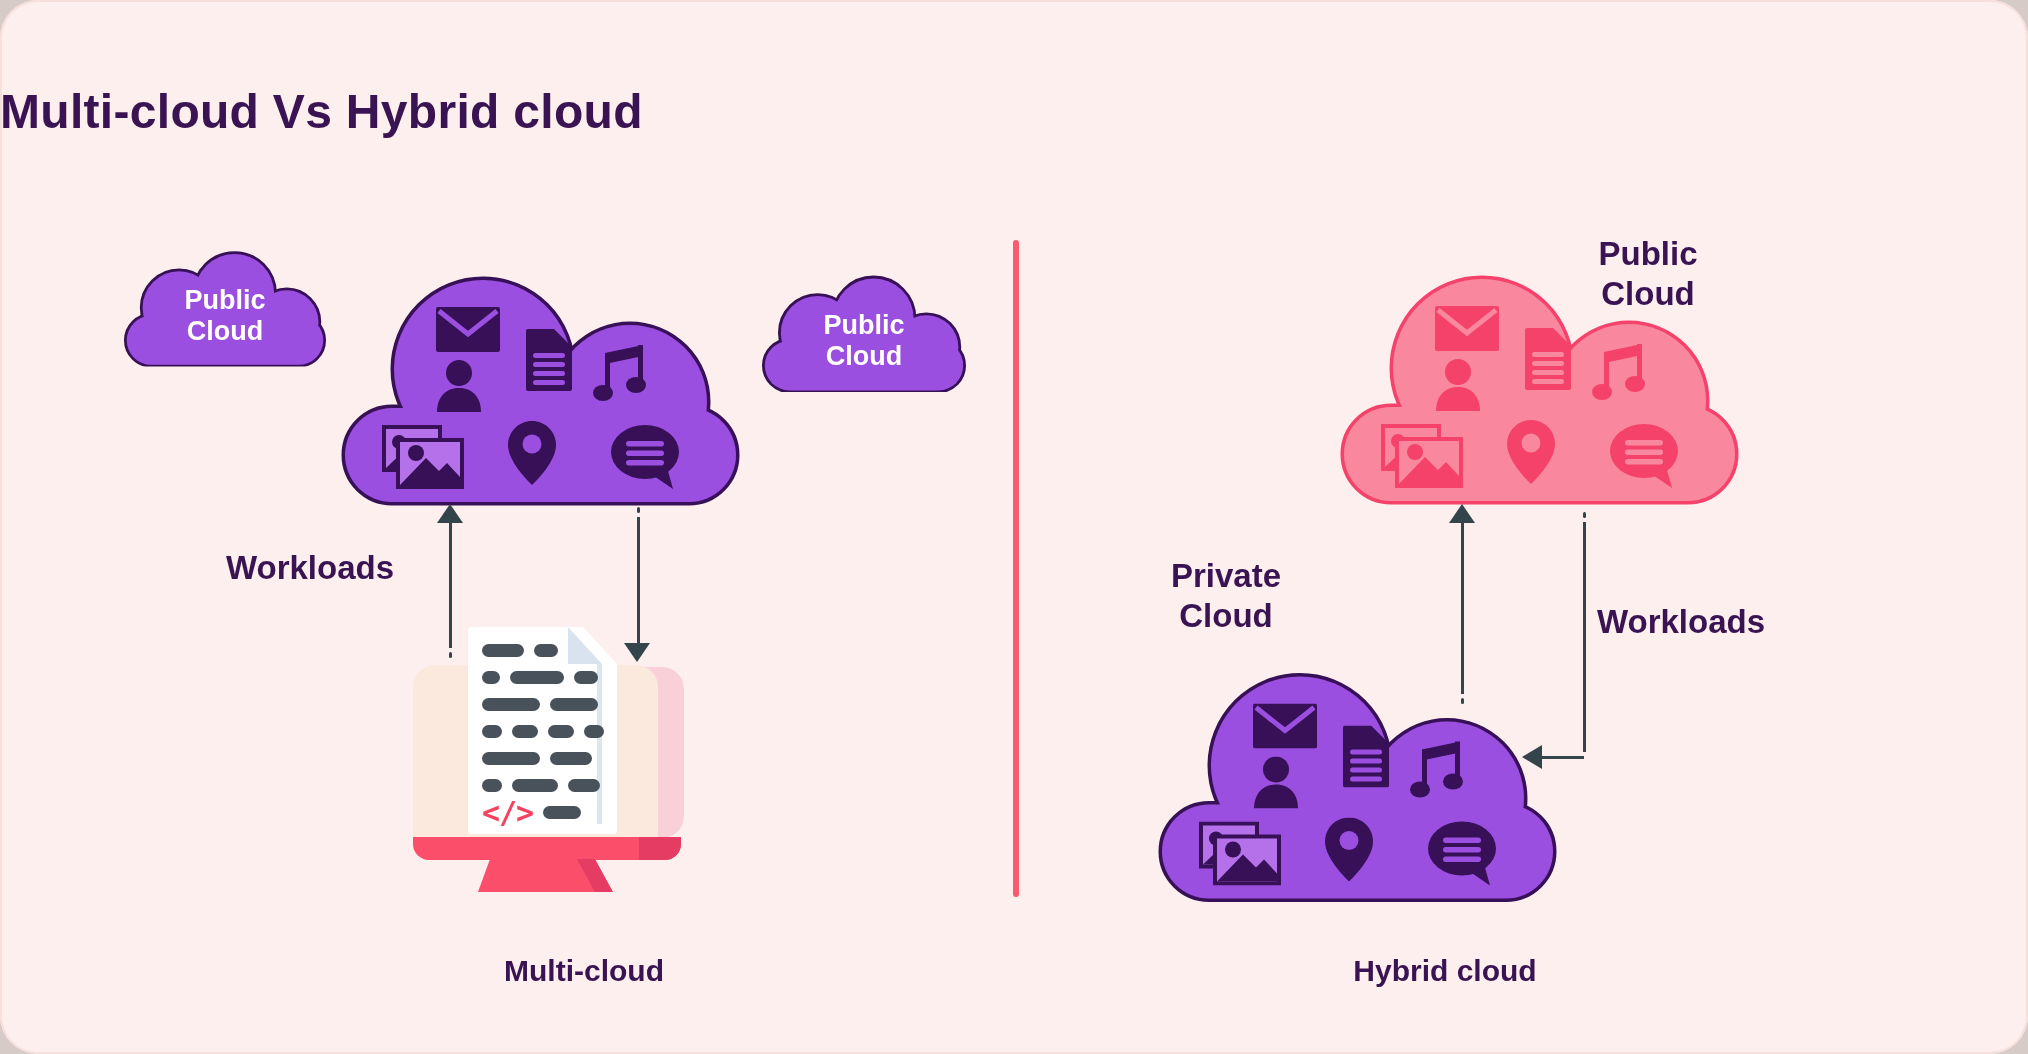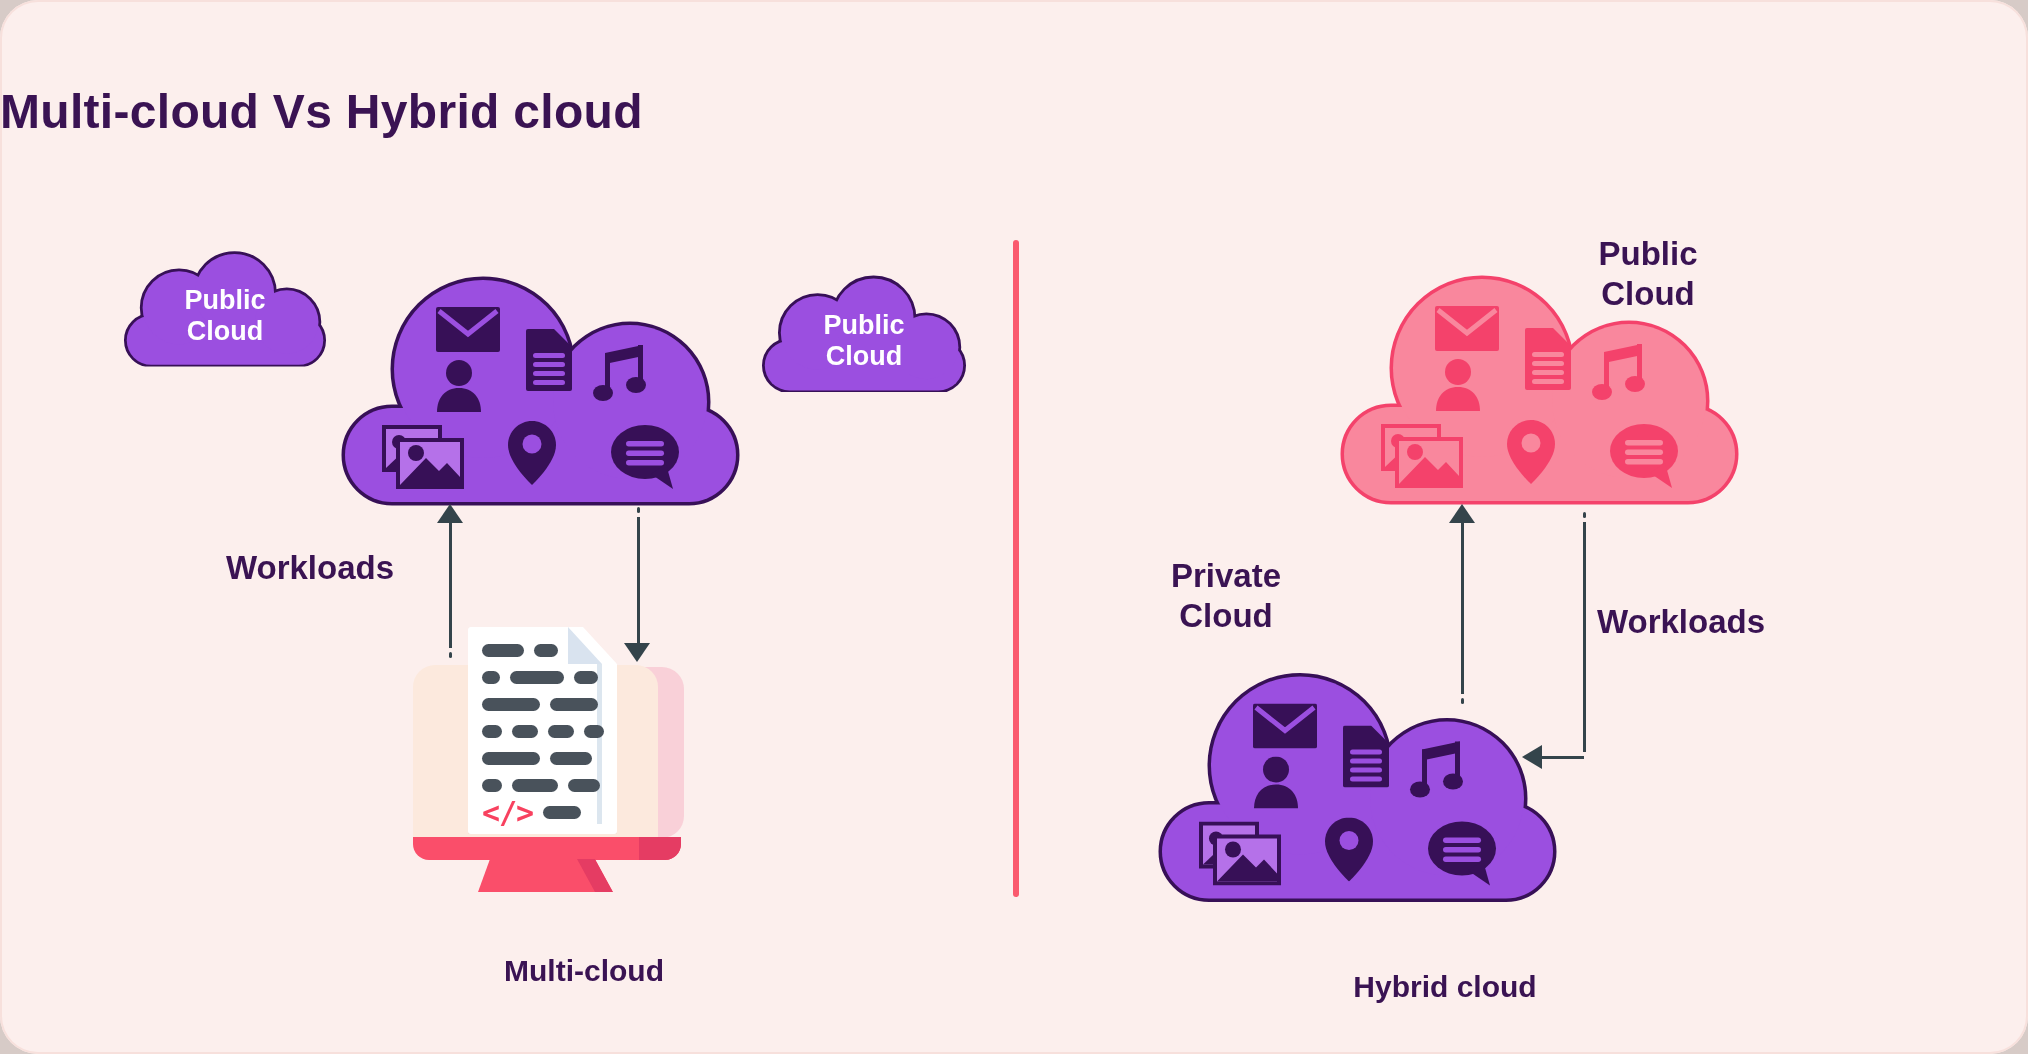--- a/index.html
+++ b/index.html
@@ -268,15 +268,15 @@
       <use href="#i-mail" x="103" y="41" width="64" height="45"></use>
       <use href="#i-doc" x="193" y="63" width="46" height="62"></use>
       <use href="#i-music" x="259" y="78" width="54" height="58"></use>
       <use href="#i-person" x="101" y="94" width="50" height="52"></use>
       <use href="#i-photos" x="49" y="159" width="82" height="64"></use>
       <use href="#i-pin" x="175" y="155" width="48" height="64"></use>
       <use href="#i-chat" x="278" y="158" width="72" height="66"></use>
     </svg>
   </div>
 
-  <div class="abs caption" style="left:1245px;top:954px;margin-top:16px;">Hybrid cloud</div>
+  <div class="abs caption" style="left:1245px;top:954px;">Hybrid cloud</div>
 
 </div>
 
 </body></html>

